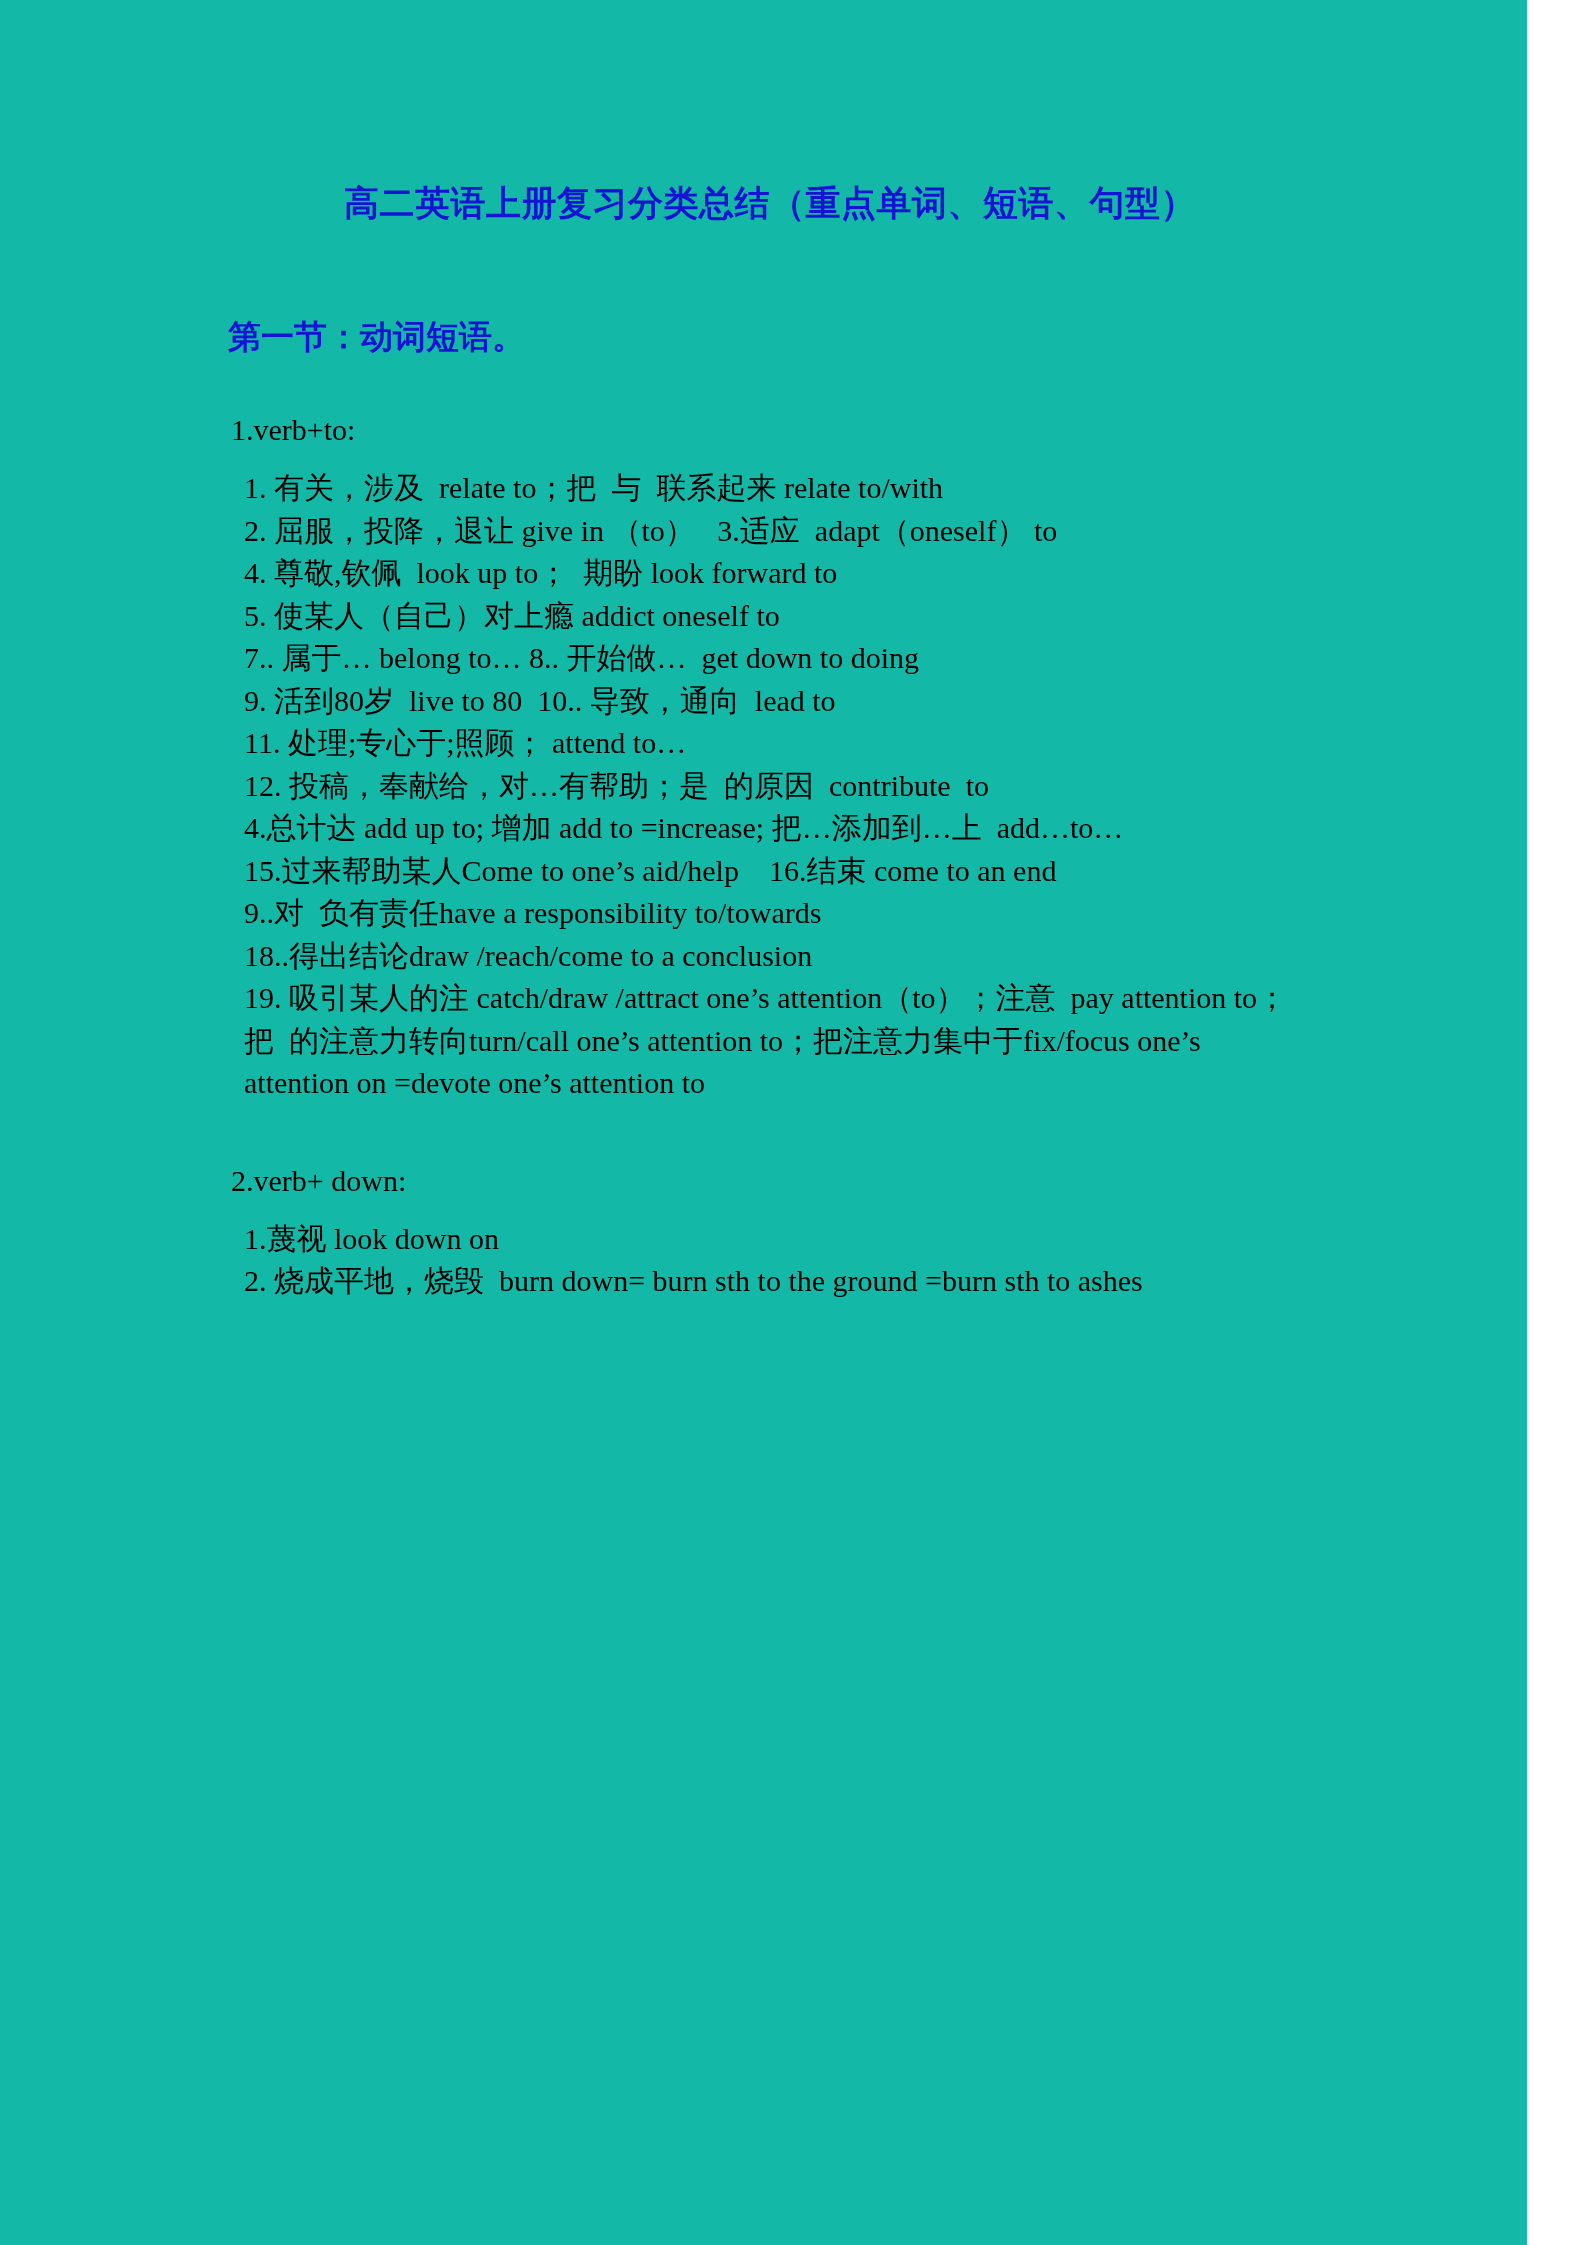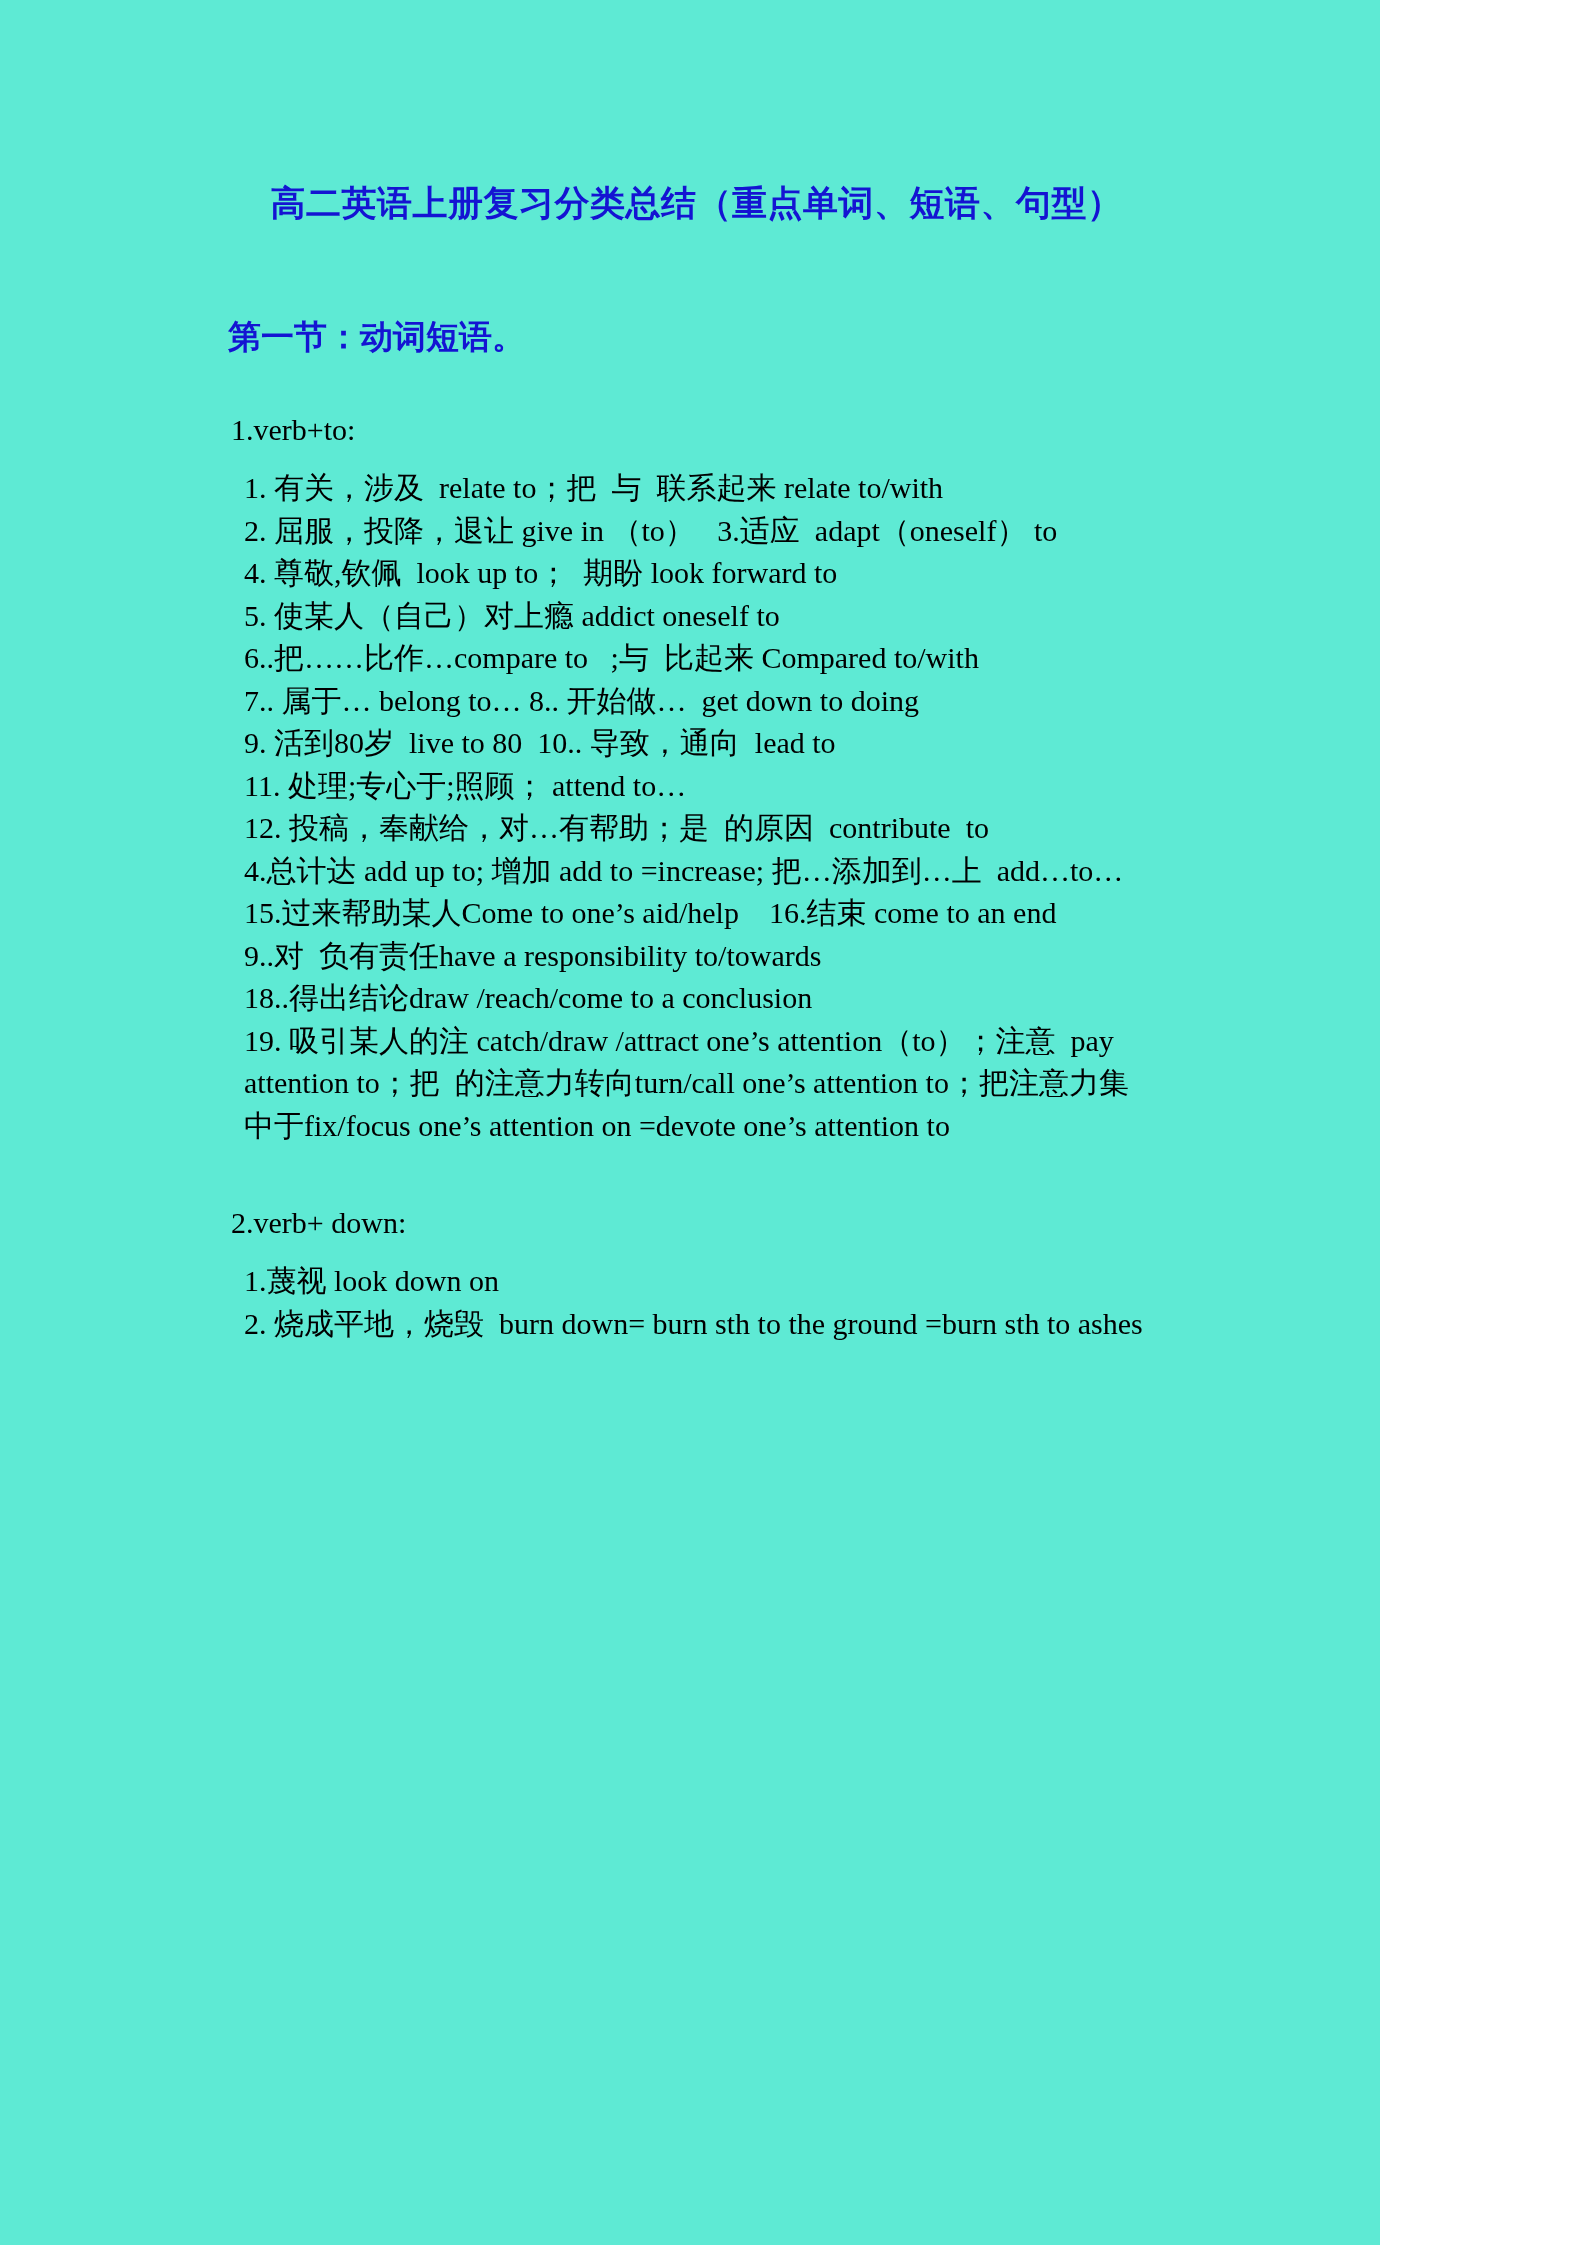--- a/index.html
+++ b/index.html
@@ -9,25 +9,25 @@
   }
   body {
     width: 1587px;
     height: 2245px;
     font-family: "Liberation Serif", "DejaVu Serif", serif;
     color: #000000;
     -webkit-font-smoothing: antialiased;
   }
   .page {
     position: relative;
-    width: 1380px;
+    width: 1527px;
     height: 2245px;
     box-sizing: border-box;
     padding: 0 215px 0 228px;
-    background: #5eead4;
+    background: #14b8a6;
   }
   .doc-title {
     margin: 0;
     padding-top: 178px;
     text-align: center;
     color: #1414d2;
     font-weight: bold;
     font-size: 35px;
     line-height: 52px;
     letter-spacing: 0.5px;
@@ -77,21 +77,20 @@
 
   <h2 class="section-heading">第一节：动词短语。</h2>
 
   <h3 class="subsection-heading">1.verb+to:</h3>
 
   <div class="body-block">
     <p class="body-line">1. 有关，涉及  relate to；把  与  联系起来 relate to/with</p>
     <p class="body-line">2. 屈服，投降，退让 give in （to）   3.适应  adapt（oneself） to</p>
     <p class="body-line">4. 尊敬,钦佩  look up to；  期盼 look forward to</p>
     <p class="body-line">5. 使某人（自己）对上瘾 addict oneself to</p>
-    <p class="body-line">6..把……比作…compare to   ;与  比起来 Compared to/with</p>
     <p class="body-line">7.. 属于… belong to… 8.. 开始做…  get down to doing</p>
     <p class="body-line">9. 活到80岁  live to 80  10.. 导致，通向  lead to</p>
     <p class="body-line">11. 处理;专心于;照顾； attend to…</p>
     <p class="body-line">12. 投稿，奉献给，对…有帮助；是  的原因  contribute  to</p>
     <p class="body-line">4.总计达 add up to; 增加 add to =increase; 把…添加到…上  add…to…</p>
     <p class="body-line">15.过来帮助某人Come to one’s aid/help    16.结束 come to an end</p>
     <p class="body-line">9..对  负有责任have a responsibility to/towards</p>
     <p class="body-line">18..得出结论draw /reach/come to a conclusion</p>
     <p class="body-line">19. 吸引某人的注 catch/draw /attract one’s attention（to）；注意  pay attention to；把  的注意力转向turn/call one’s attention to；把注意力集中于fix/focus one’s attention on =devote one’s attention to</p>
   </div>

